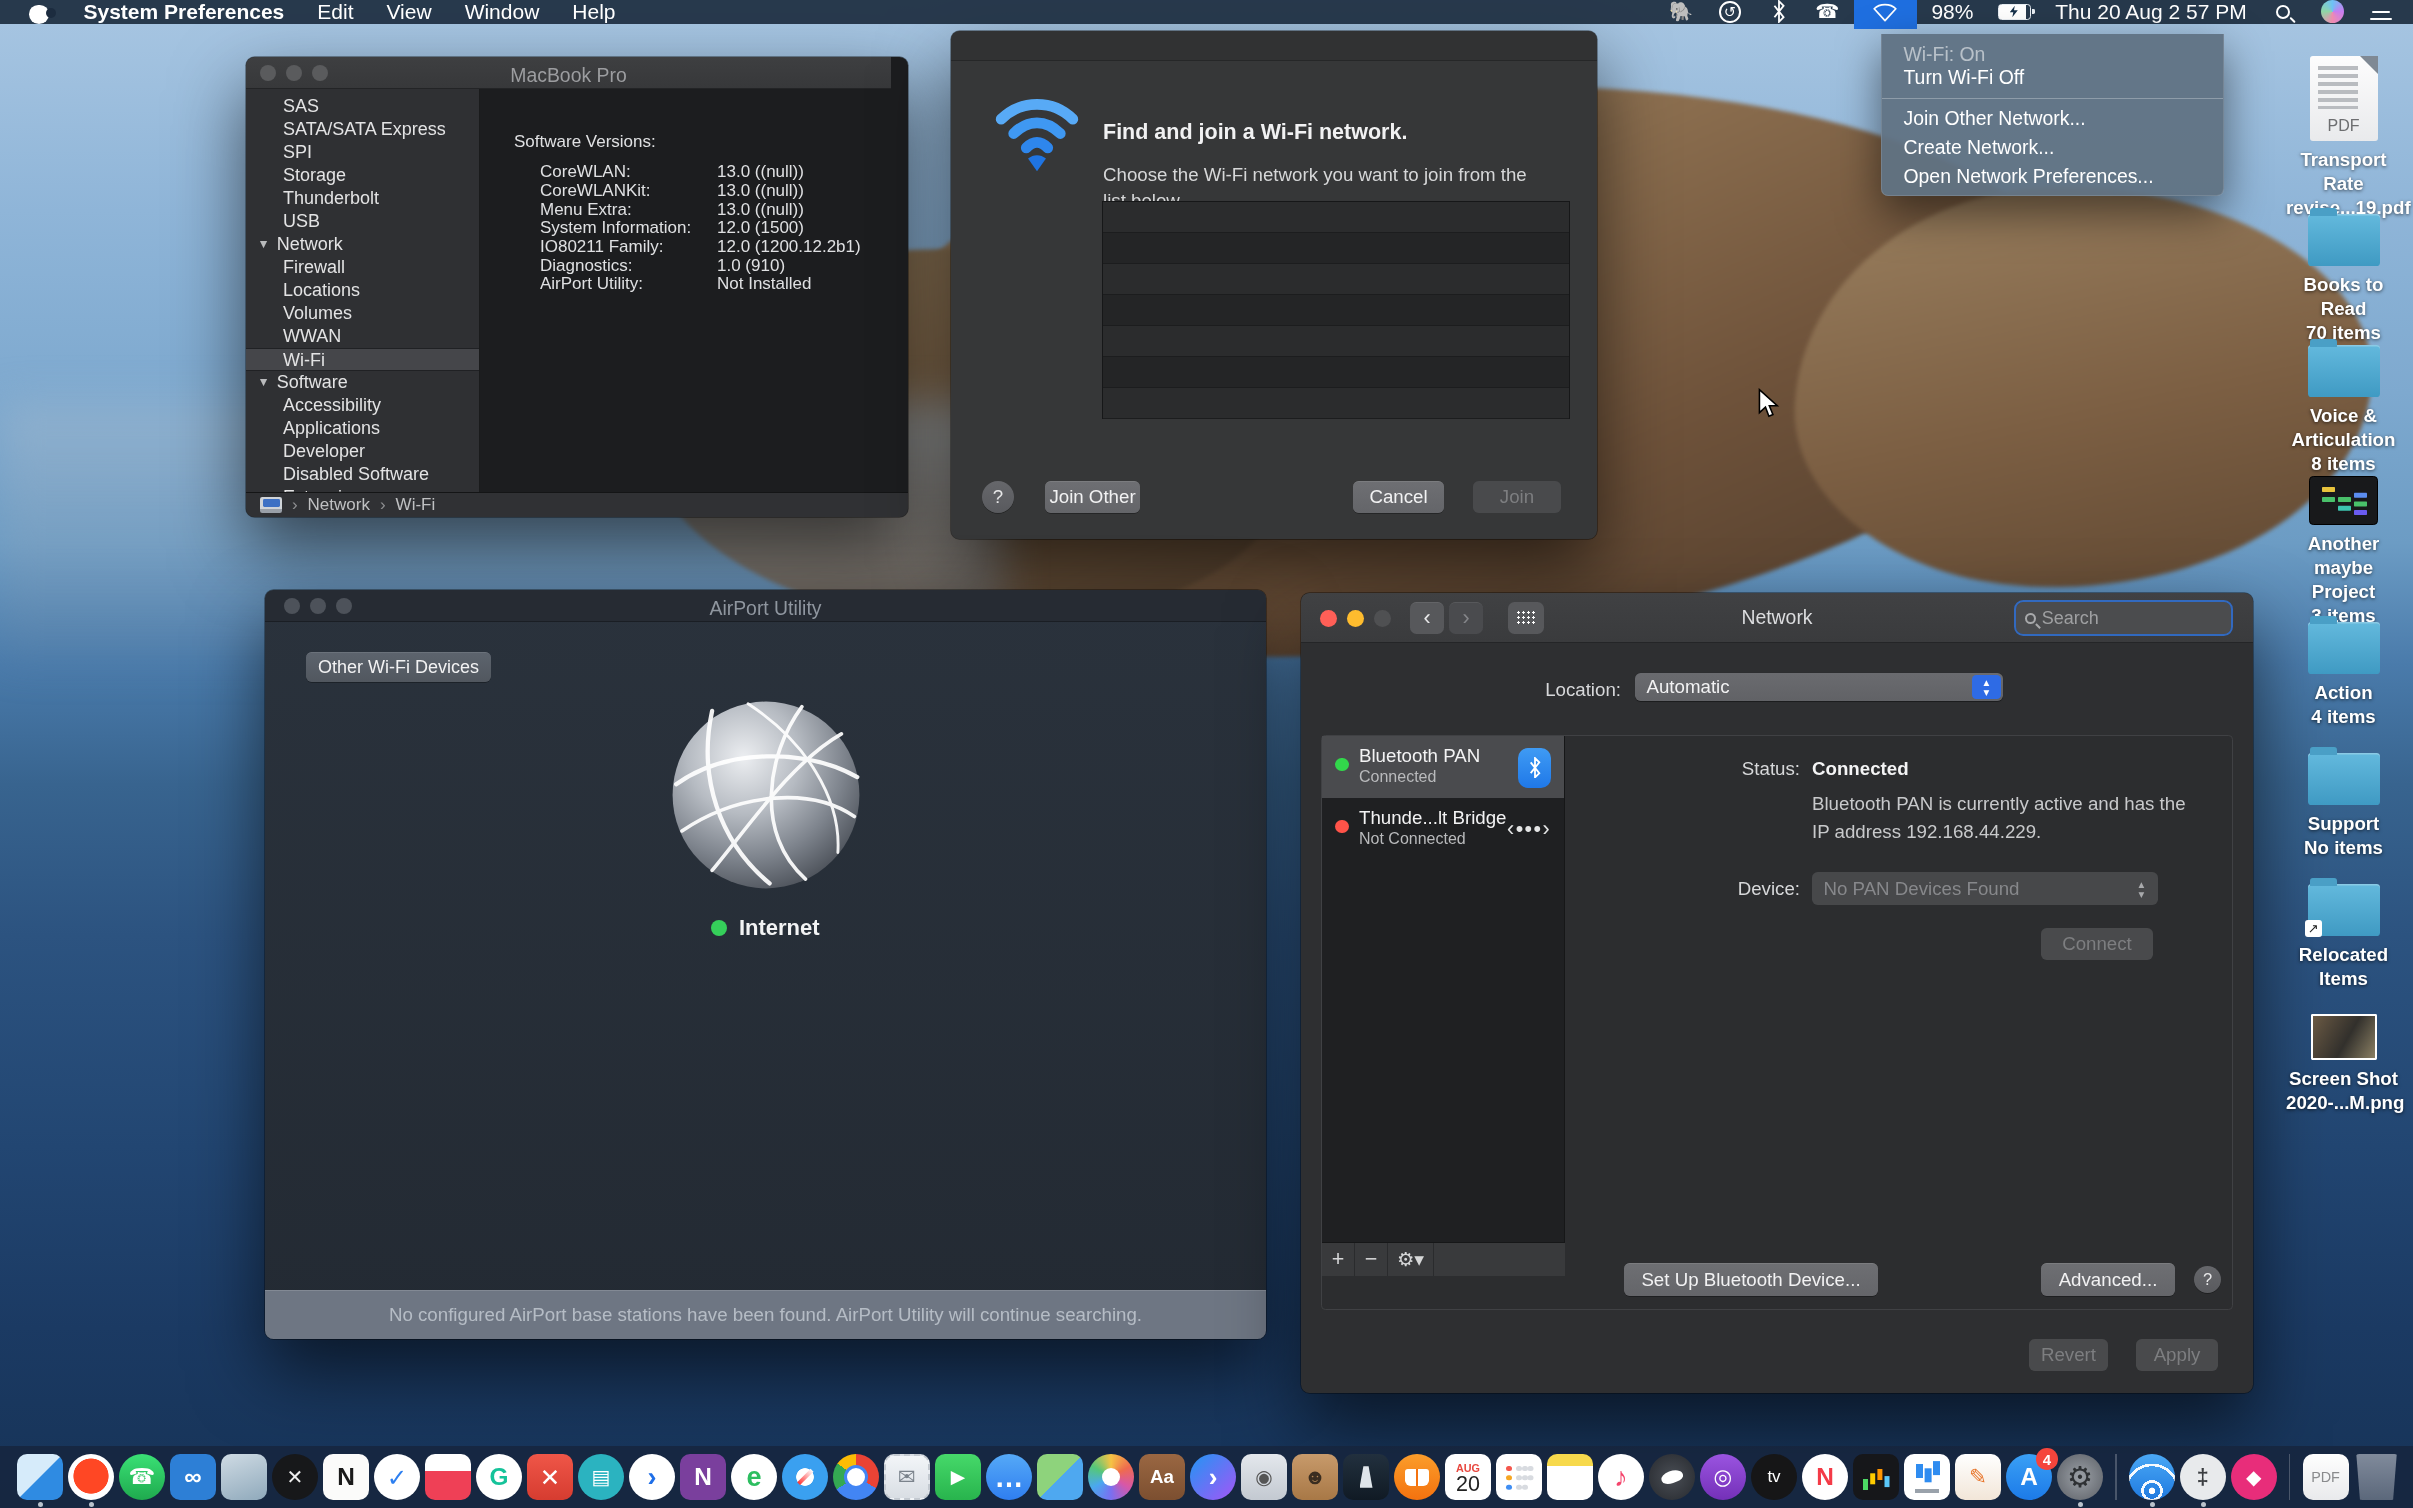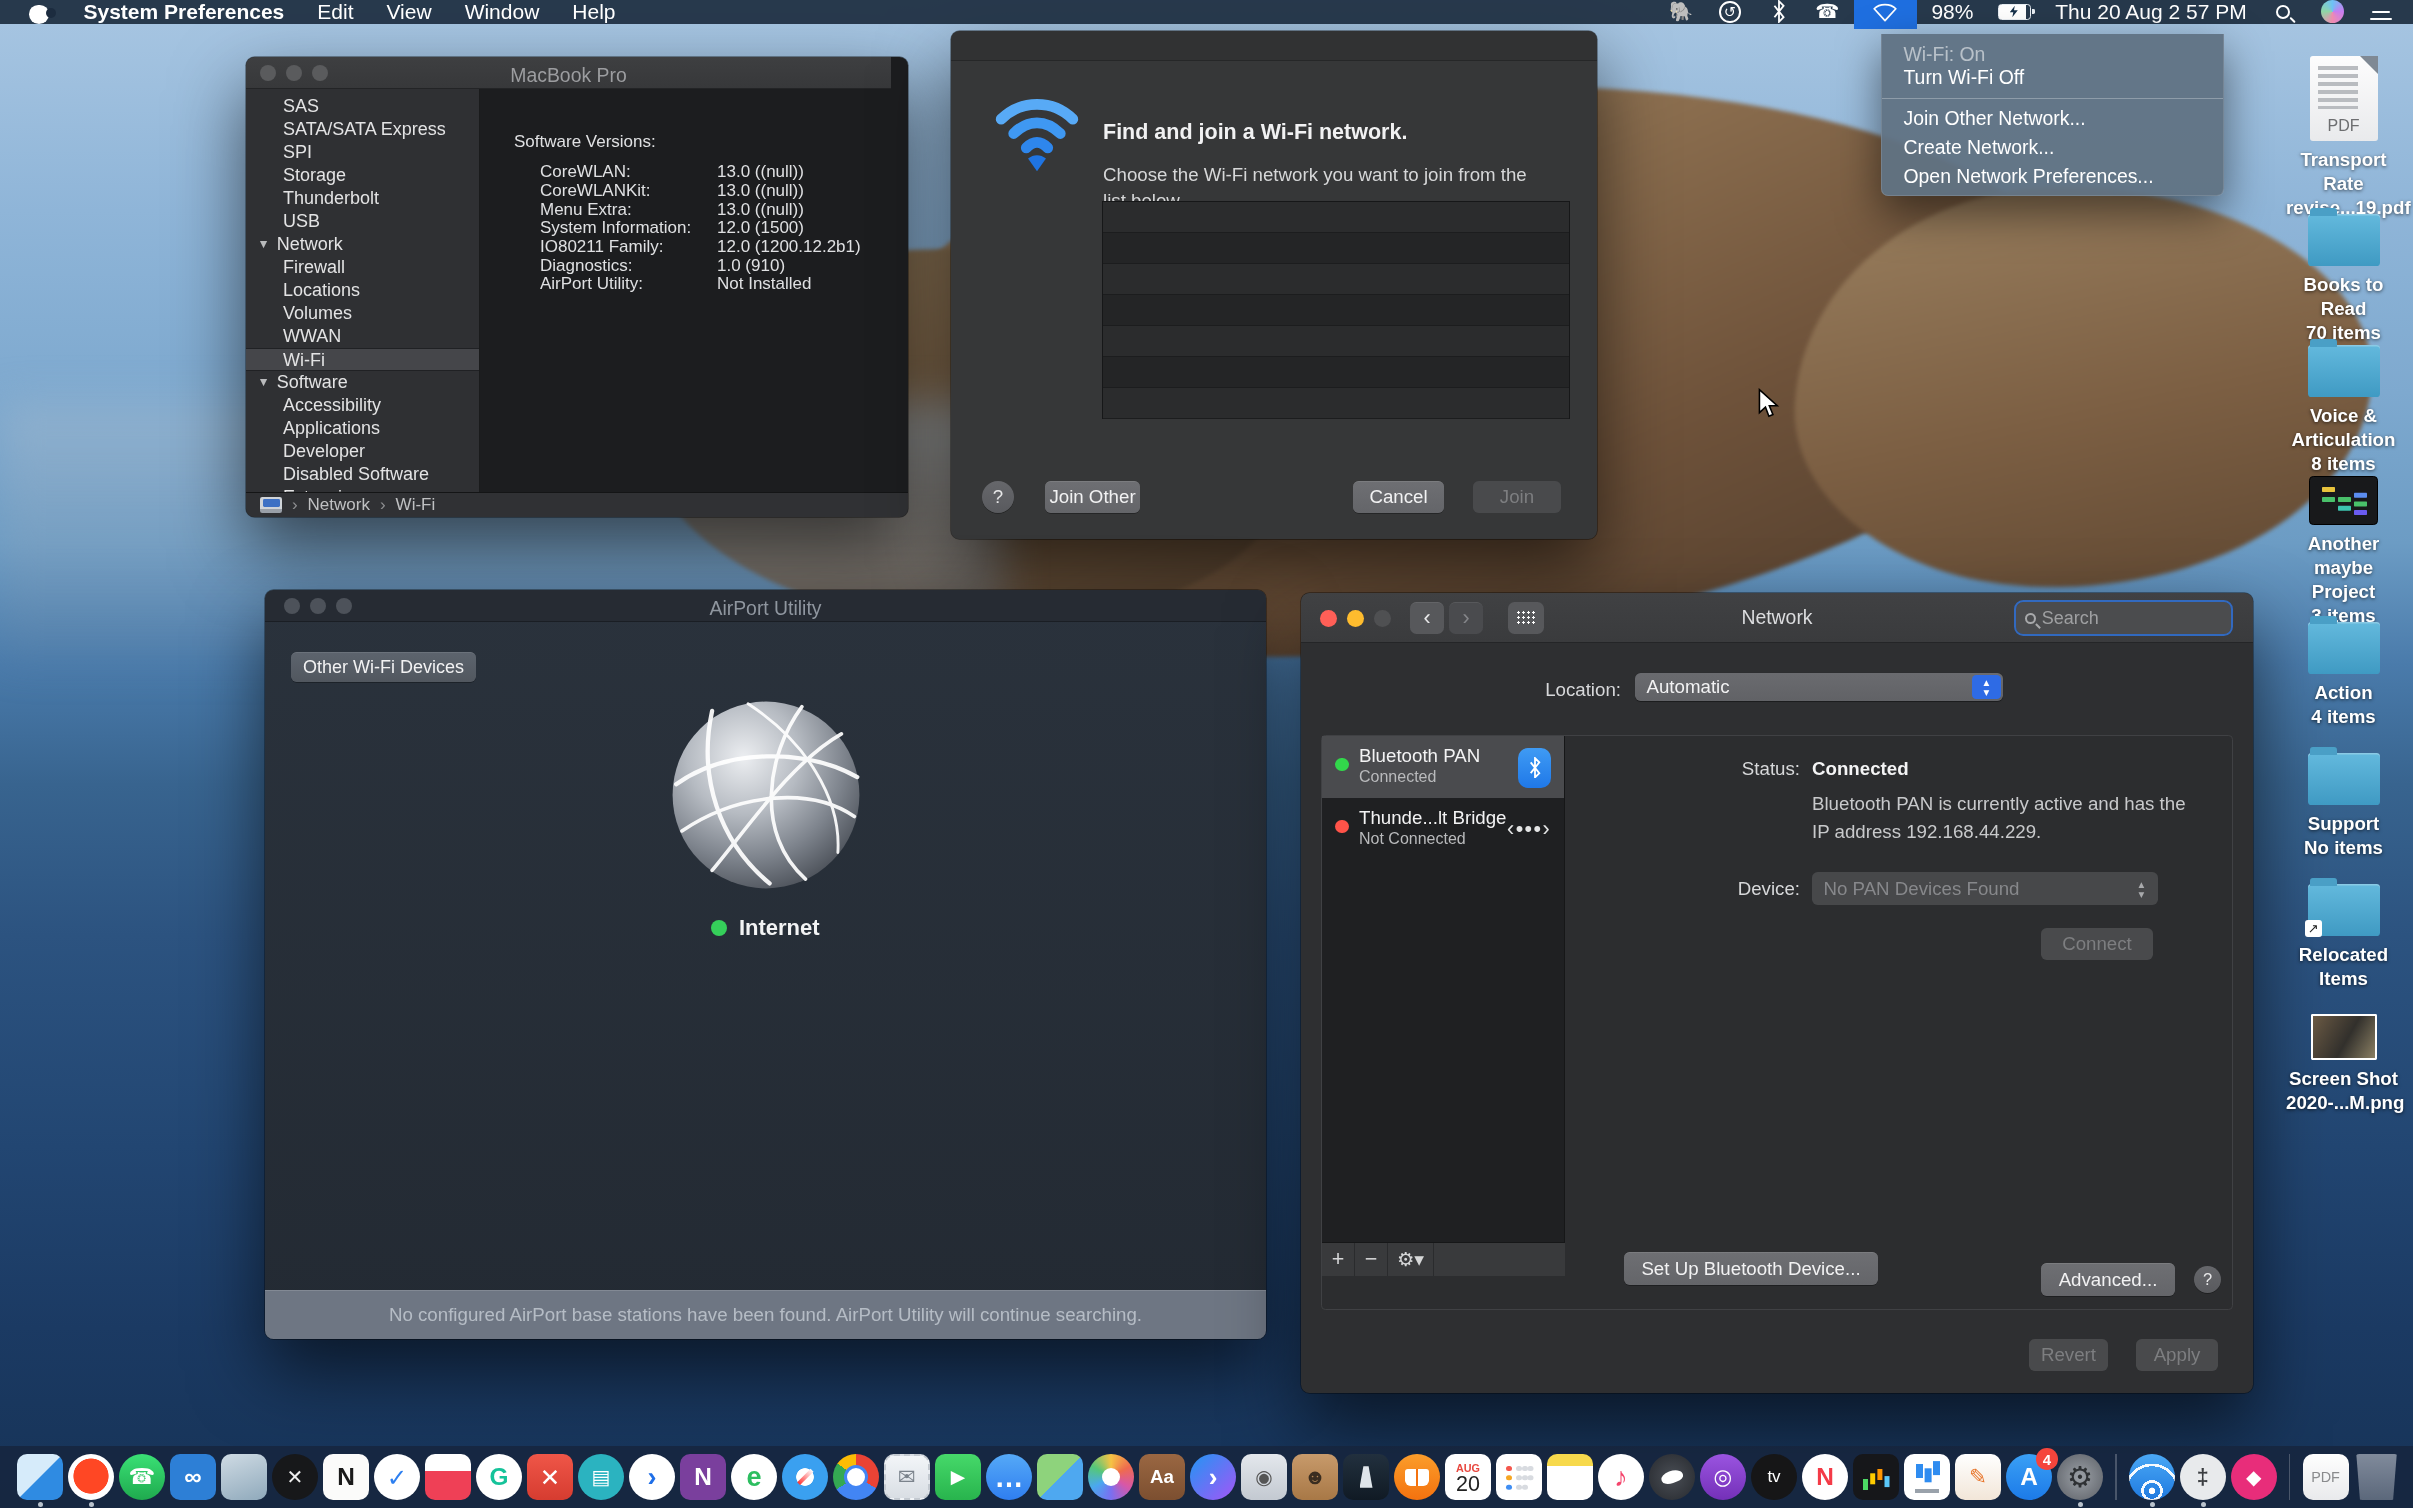--- a/index.html
+++ b/index.html
@@ -83,21 +83,21 @@
   #wd-help { position:absolute; left:31px; top:450px; }
   #wd-joinother { position:absolute; left:94px; top:450px; width:95px; height:32px; }
   #wd-cancel { position:absolute; left:402px; top:450px; width:91px; height:32px; }
   #wd-join { position:absolute; left:522px; top:450px; width:88px; height:32px; }
 
   
   #airport { left:265px; top:590px; width:1001px; height:749px; background:linear-gradient(180deg,#2a323c,#232a33); }
   #airport .bar { position:absolute; left:0; top:0; right:0; height:32px; background:#262b33; border-bottom:0.7px solid #1a1e24; }
   #airport .tl { top:8px; } #airport .tl i{ width:16px; height:16px; background:#4d525a; }
   #airport .titletext { top:6.5px; color:#8f969f; }
-  #ap-other { position:absolute; left:26px; top:62px; width:185px; height:30px; background:linear-gradient(#5d646e,#51575f); font-size:18px; }
+  #ap-other { position:absolute; left:41px; top:62px; width:185px; height:30px; background:linear-gradient(#5d646e,#51575f); font-size:18px; }
   #globe { position:absolute; left:404px; top:108px; width:194px; height:194px; }
   #ap-internet { position:absolute; left:0; top:325px; width:1001px; display:flex; align-items:center; justify-content:center; gap:11.5px; color:#f2f3f4; font-size:22px; font-weight:bold; }
   .dotg { width:16px; height:16px; border-radius:50%; background:#35cf5a; }
   #ap-footer { position:absolute; left:0; bottom:0; width:100%; height:49px; background:#6e7683; border-top:0.7px solid rgba(255,255,255,.14);
     display:flex; align-items:center; justify-content:center; color:rgba(225,230,238,.62); font-size:18.7px; }
 
   
   #network { left:1301px; top:593px; width:952px; height:800px; background:#2e2f31; }
   #network .bar { position:absolute; left:0; top:0; right:0; height:50px; background:linear-gradient(#404143,#3a3b3d); border-bottom:0.7px solid #242527; }
   #network .titletext { top:13px; color:#dcdddf; }
@@ -527,21 +527,21 @@
       <div id="st-d1" style="left:490px;top:57px;">Bluetooth PAN is currently active and has the</div>
       <div id="st-d2" style="left:490px;top:85px;">IP address 192.168.44.229.</div>
 
       <div class="flabel" style="left:306px;top:142px;">Device:</div>
       <div id="dev-dd" style="left:490px;top:136px;">
         <span>No PAN Devices Found</span>
         <span class="stepper gray">▴<br>▾</span>
       </div>
       <div class="btn dis" id="connect" style="left:719px;top:192px;">Connect</div>
 
-      <div class="btn" id="setupbt" style="left:302px;top:516px;">Set Up Bluetooth Device...</div>
+      <div class="btn" id="setupbt" style="left:302px;top:527px;">Set Up Bluetooth Device...</div>
       <div class="btn" id="advanced" style="left:719px;top:527px;">Advanced...</div>
       <div class="helpc" id="nv-help" style="left:872px;top:530px;">?</div>
     </div>
 
     <div class="btn dis" id="revert">Revert</div>
     <div class="btn dis" id="apply">Apply</div>
   </div>
 
   <div id="wifimenu">
     <div class="wm-item dim">Wi-Fi: On</div>

